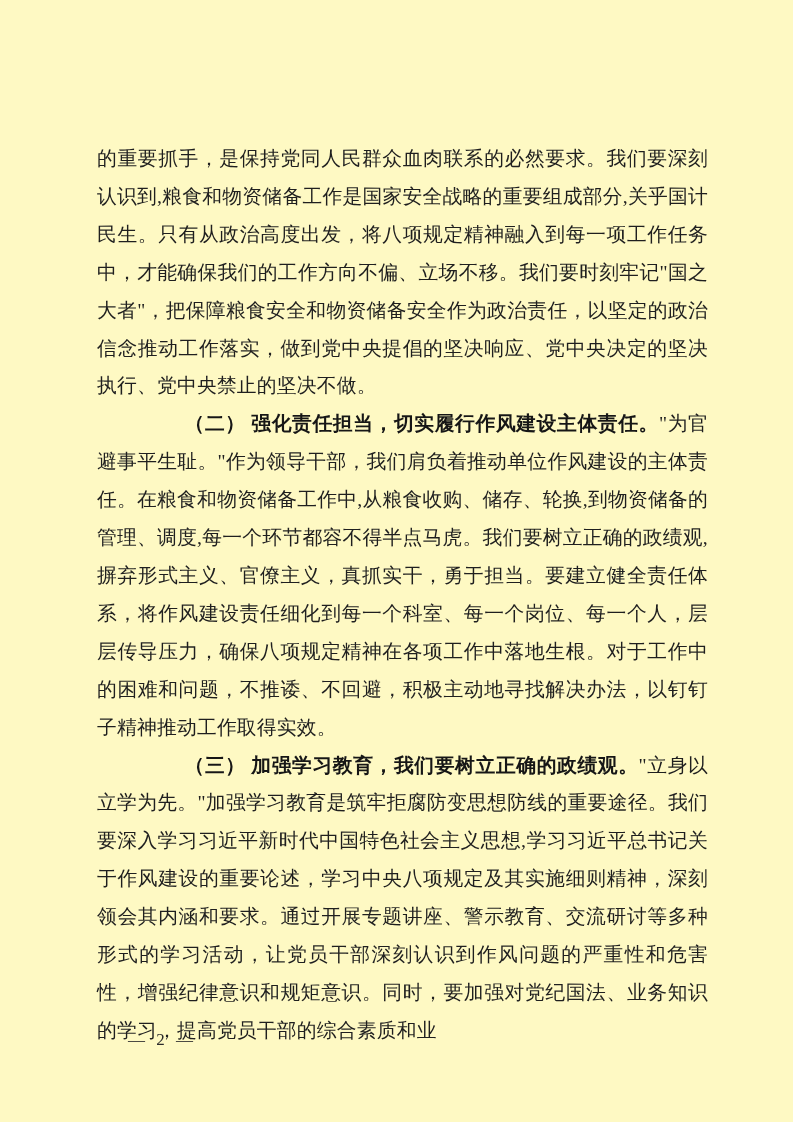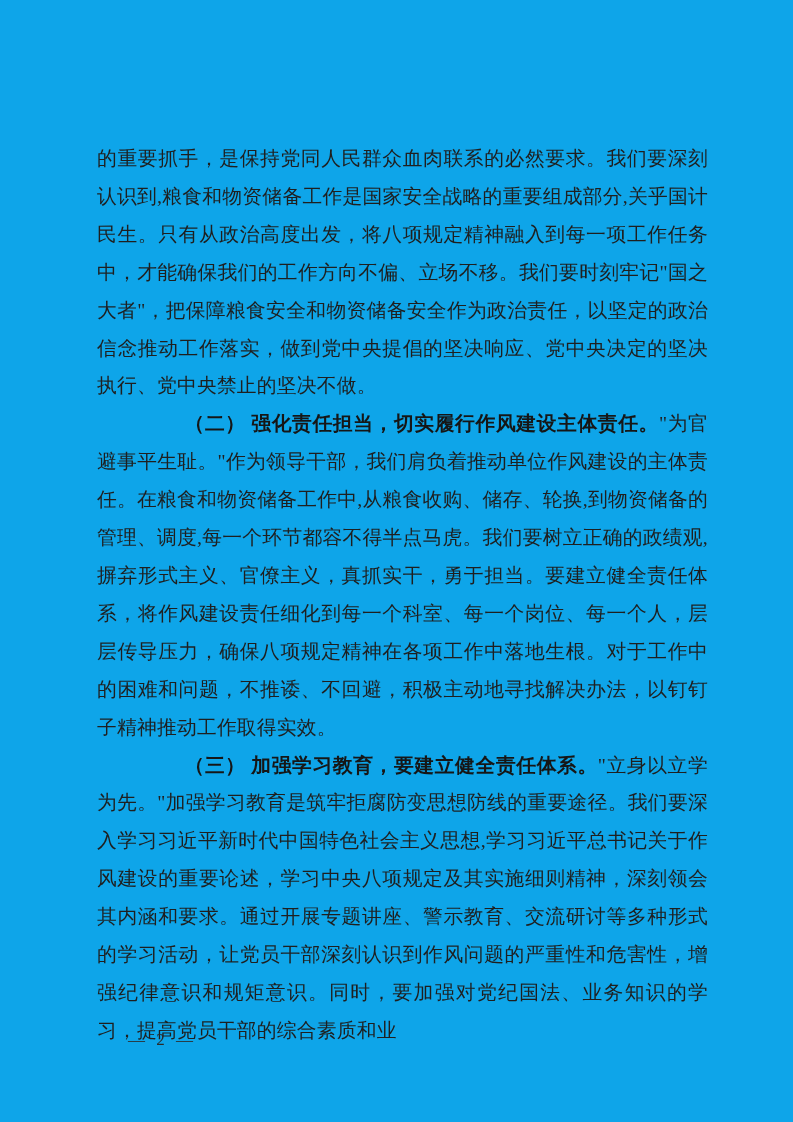--- a/index.html
+++ b/index.html
@@ -10,21 +10,21 @@
     width: 793px;
     height: 1122px;
     background: #ffffff;
     position: relative;
     font-family: "Liberation Serif", "DejaVu Serif", serif;
     overflow: hidden;
   }
   .page {
     position: absolute;
     inset: 0;
-    background: #0ea5e9;
+    background: #fef9c3;
   }
   .content {
     position: absolute;
     left: 97px;
     top: 140px;
     width: 611px;
     color: #1f1f1f;
     font-size: 19.8px;
     line-height: 37.9px;
     text-align: justify;
@@ -61,21 +61,21 @@
 <body>
 
 <div class="page">
 
   <main class="content">
 
     <p class="para"><span class="seg">的重要抓手，是保持党同人民群众血肉联系的必然要求。我们要深刻认识到,粮食和物资储备工作是国家安全战略的重要组成部分,关乎国计民生。只有从政治高度出发，将八项规定精神融入到每一项工作任务中，才能确保我们的工作方向不偏、立场不移。我们要时刻牢记"国之大者"，把保障粮食安全和物资储备安全作为政治责任，以坚定的政治信念推动工作落实，做到党中央提倡的坚决响应、党中央决定的坚决执行、党中央禁止的坚决不做。</span></p>
 
     <p class="para indented"><span class="seg bold">（二） 强化责任担当，切实履行作风建设主体责任。</span><span class="seg">"为官避事平生耻。"作为领导干部，我们肩负着推动单位作风建设的主体责任。在粮食和物资储备工作中,从粮食收购、储存、轮换,到物资储备的管理、调度,每一个环节都容不得半点马虎。我们要树立正确的政绩观,摒弃形式主义、官僚主义，真抓实干，勇于担当。要建立健全责任体系，将作风建设责任细化到每一个科室、每一个岗位、每一个人，层层传导压力，确保八项规定精神在各项工作中落地生根。对于工作中的困难和问题，不推诿、不回避，积极主动地寻找解决办法，以钉钉子精神推动工作取得实效。</span></p>
 
-    <p class="para indented"><span class="seg bold">（三） 加强学习教育，要建立健全责任体系。</span><span class="seg">"立身以立学为先。"加强学习教育是筑牢拒腐防变思想防线的重要途径。我们要深入学习习近平新时代中国特色社会主义思想,学习习近平总书记关于作风建设的重要论述，学习中央八项规定及其实施细则精神，深刻领会其内涵和要求。通过开展专题讲座、警示教育、交流研讨等多种形式的学习活动，让党员干部深刻认识到作风问题的严重性和危害性，增强纪律意识和规矩意识。同时，要加强对党纪国法、业务知识的学习，提高党员干部的综合素质和业</span></p>
+    <p class="para indented"><span class="seg bold">（三） 加强学习教育，我们要树立正确的政绩观。</span><span class="seg">"立身以立学为先。"加强学习教育是筑牢拒腐防变思想防线的重要途径。我们要深入学习习近平新时代中国特色社会主义思想,学习习近平总书记关于作风建设的重要论述，学习中央八项规定及其实施细则精神，深刻领会其内涵和要求。通过开展专题讲座、警示教育、交流研讨等多种形式的学习活动，让党员干部深刻认识到作风问题的严重性和危害性，增强纪律意识和规矩意识。同时，要加强对党纪国法、业务知识的学习，提高党员干部的综合素质和业</span></p>
 
   </main>
 
   <footer class="page-footer">
     <span>— 2 —</span>
   </footer>
 
 </div>
 
 </body></html>

